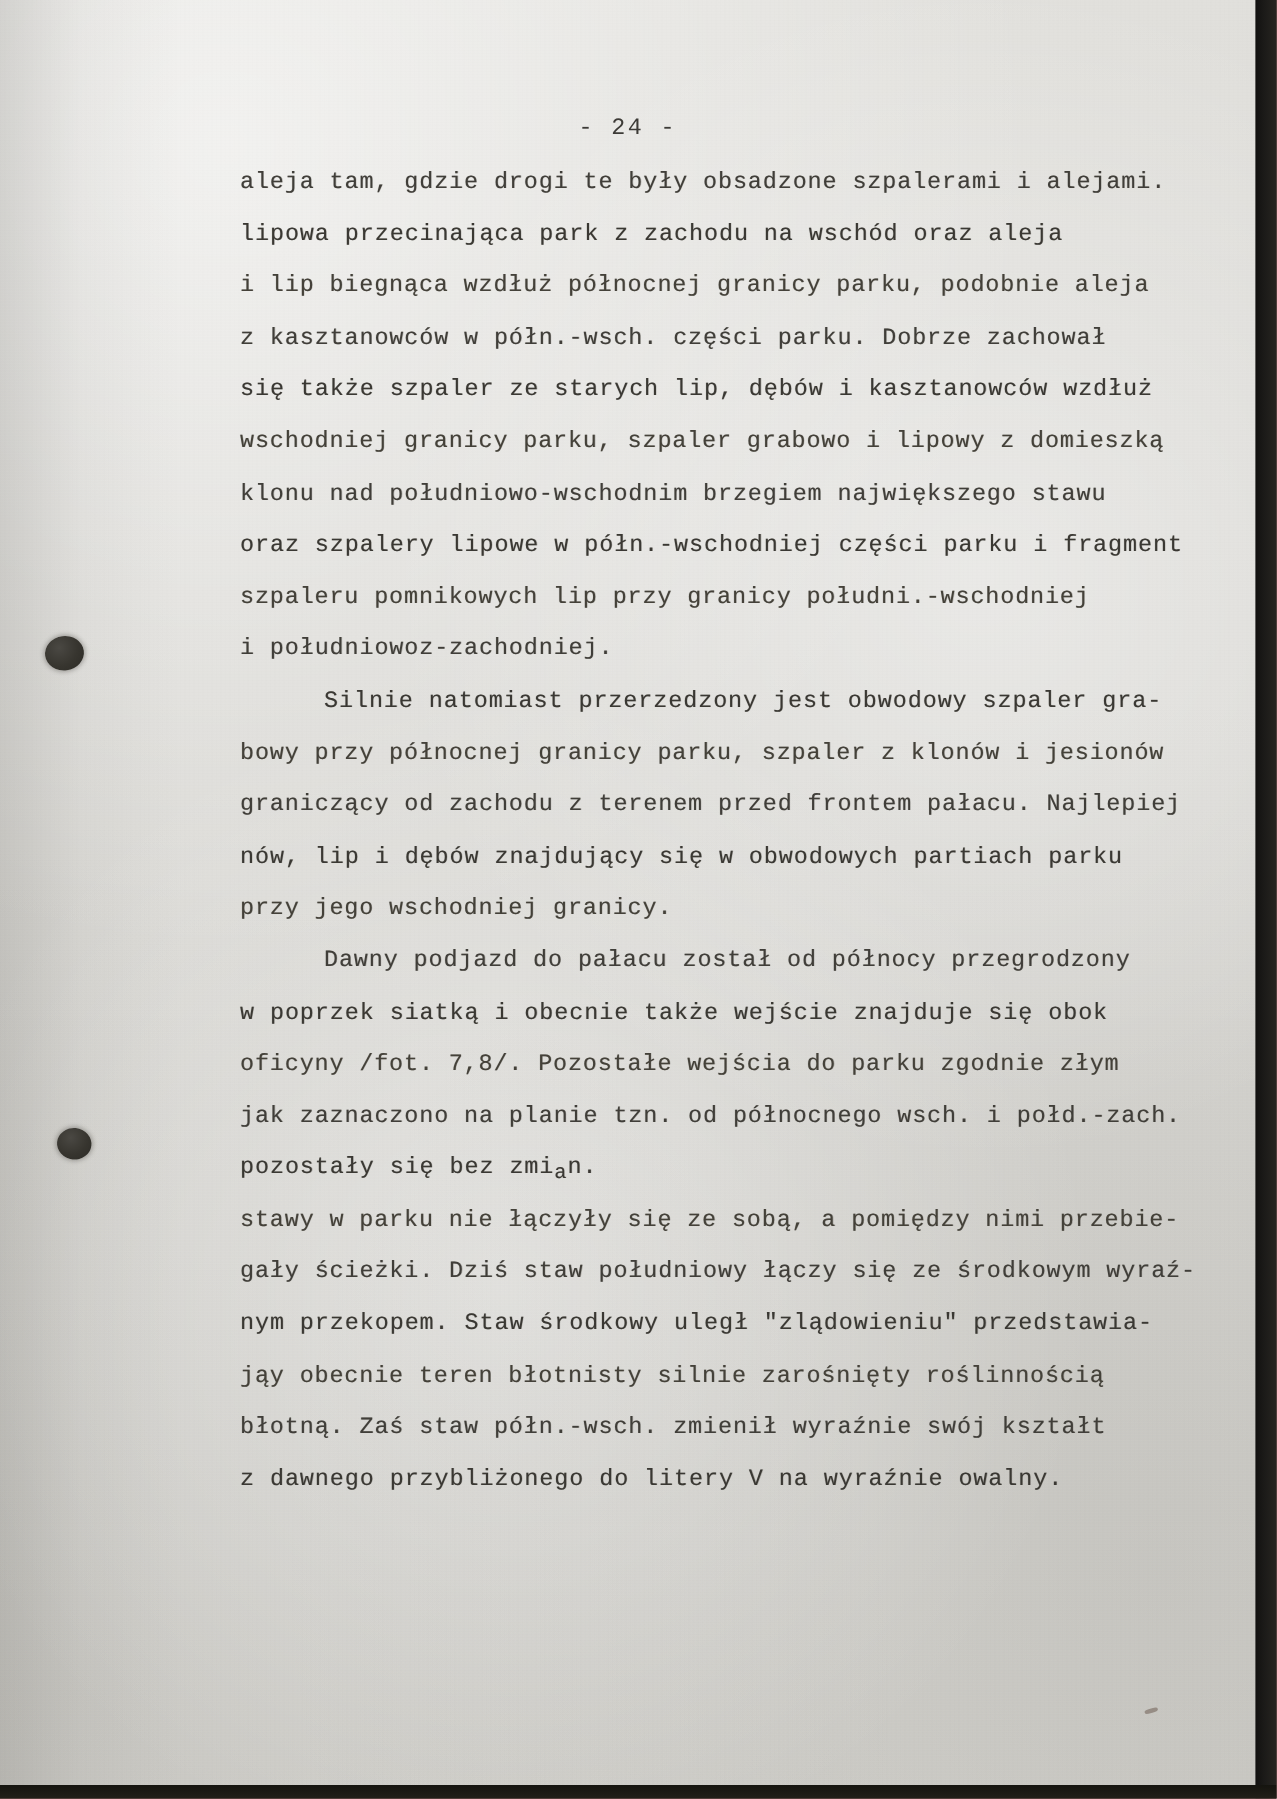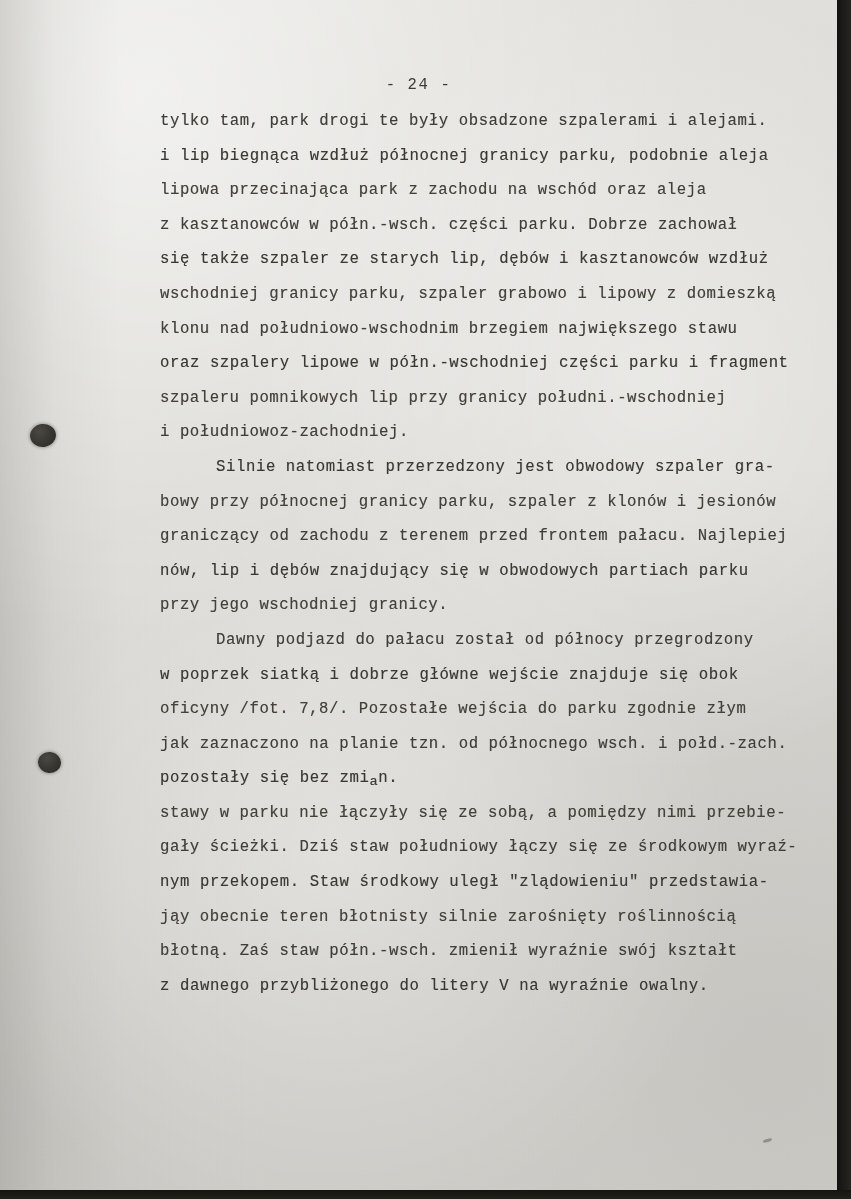--- a/index.html
+++ b/index.html
@@ -160,37 +160,37 @@
     <div class="gutter-shade"></div>
 
     <div class="punch-hole one"></div>
     <div class="punch-hole two"></div>
     <div class="speck"></div>
 
     <div class="typescript">
       <div class="page-number">- 24 -</div>
 
       <div class="body-text" id="body-text">
-          <div class="line">tylko tam, park drogi te były obsadzone szpalerami i alejami.</div>
+          <div class="line">aleja tam, gdzie drogi te były obsadzone szpalerami i alejami.</div>
+          <div class="line">lipowa przecinająca park z zachodu na wschód oraz aleja</div>
           <div class="line">i lip biegnąca wzdłuż północnej granicy parku, podobnie aleja</div>
-          <div class="line">lipowa przecinająca park z zachodu na wschód oraz aleja</div>
           <div class="line">z kasztanowców w półn.-wsch. części parku. Dobrze zachował</div>
           <div class="line">się także szpaler ze starych lip, dębów i kasztanowców wzdłuż</div>
           <div class="line">wschodniej granicy parku, szpaler grabowo i lipowy z domieszką</div>
           <div class="line">klonu nad południowo-wschodnim brzegiem największego stawu</div>
           <div class="line">oraz szpalery lipowe w półn.-wschodniej części parku i fragment</div>
           <div class="line">szpaleru pomnikowych lip przy granicy południ.-wschodniej</div>
           <div class="line">i południowoz-zachodniej.</div>
           <div class="line indent">Silnie natomiast przerzedzony jest obwodowy szpaler gra-</div>
           <div class="line">bowy przy północnej granicy parku, szpaler z klonów i jesionów</div>
           <div class="line">graniczący od zachodu z terenem przed frontem pałacu. Najlepiej</div>
           <div class="line">nów, lip i dębów znajdujący się w obwodowych partiach parku</div>
           <div class="line">przy jego wschodniej granicy.</div>
           <div class="line indent">Dawny podjazd do pałacu został od północy przegrodzony</div>
-          <div class="line">w poprzek siatką i dobrze główne wejście znajduje się obok</div>
+          <div class="line">w poprzek siatką i obecnie także wejście znajduje się obok</div>
           <div class="line">oficyny /fot. 7,8/. Pozostałe wejścia do parku zgodnie złym</div>
           <div class="line">jak zaznaczono na planie tzn. od północnego wsch. i połd.-zach.</div>
           <div class="line">pozostały się bez zmi<span class="sub-char">a</span>n.</div>
           <div class="line">stawy w parku nie łączyły się ze sobą, a pomiędzy nimi przebie-</div>
           <div class="line">gały ścieżki. Dziś staw południowy łączy się ze środkowym wyraź-</div>
           <div class="line">nym przekopem. Staw środkowy uległ "zlądowieniu" przedstawia-</div>
           <div class="line">jąy obecnie teren błotnisty silnie zarośnięty roślinnością</div>
           <div class="line">błotną. Zaś staw półn.-wsch. zmienił wyraźnie swój kształt</div>
           <div class="line">z dawnego przybliżonego do litery V na wyraźnie owalny.</div>
         </div>

